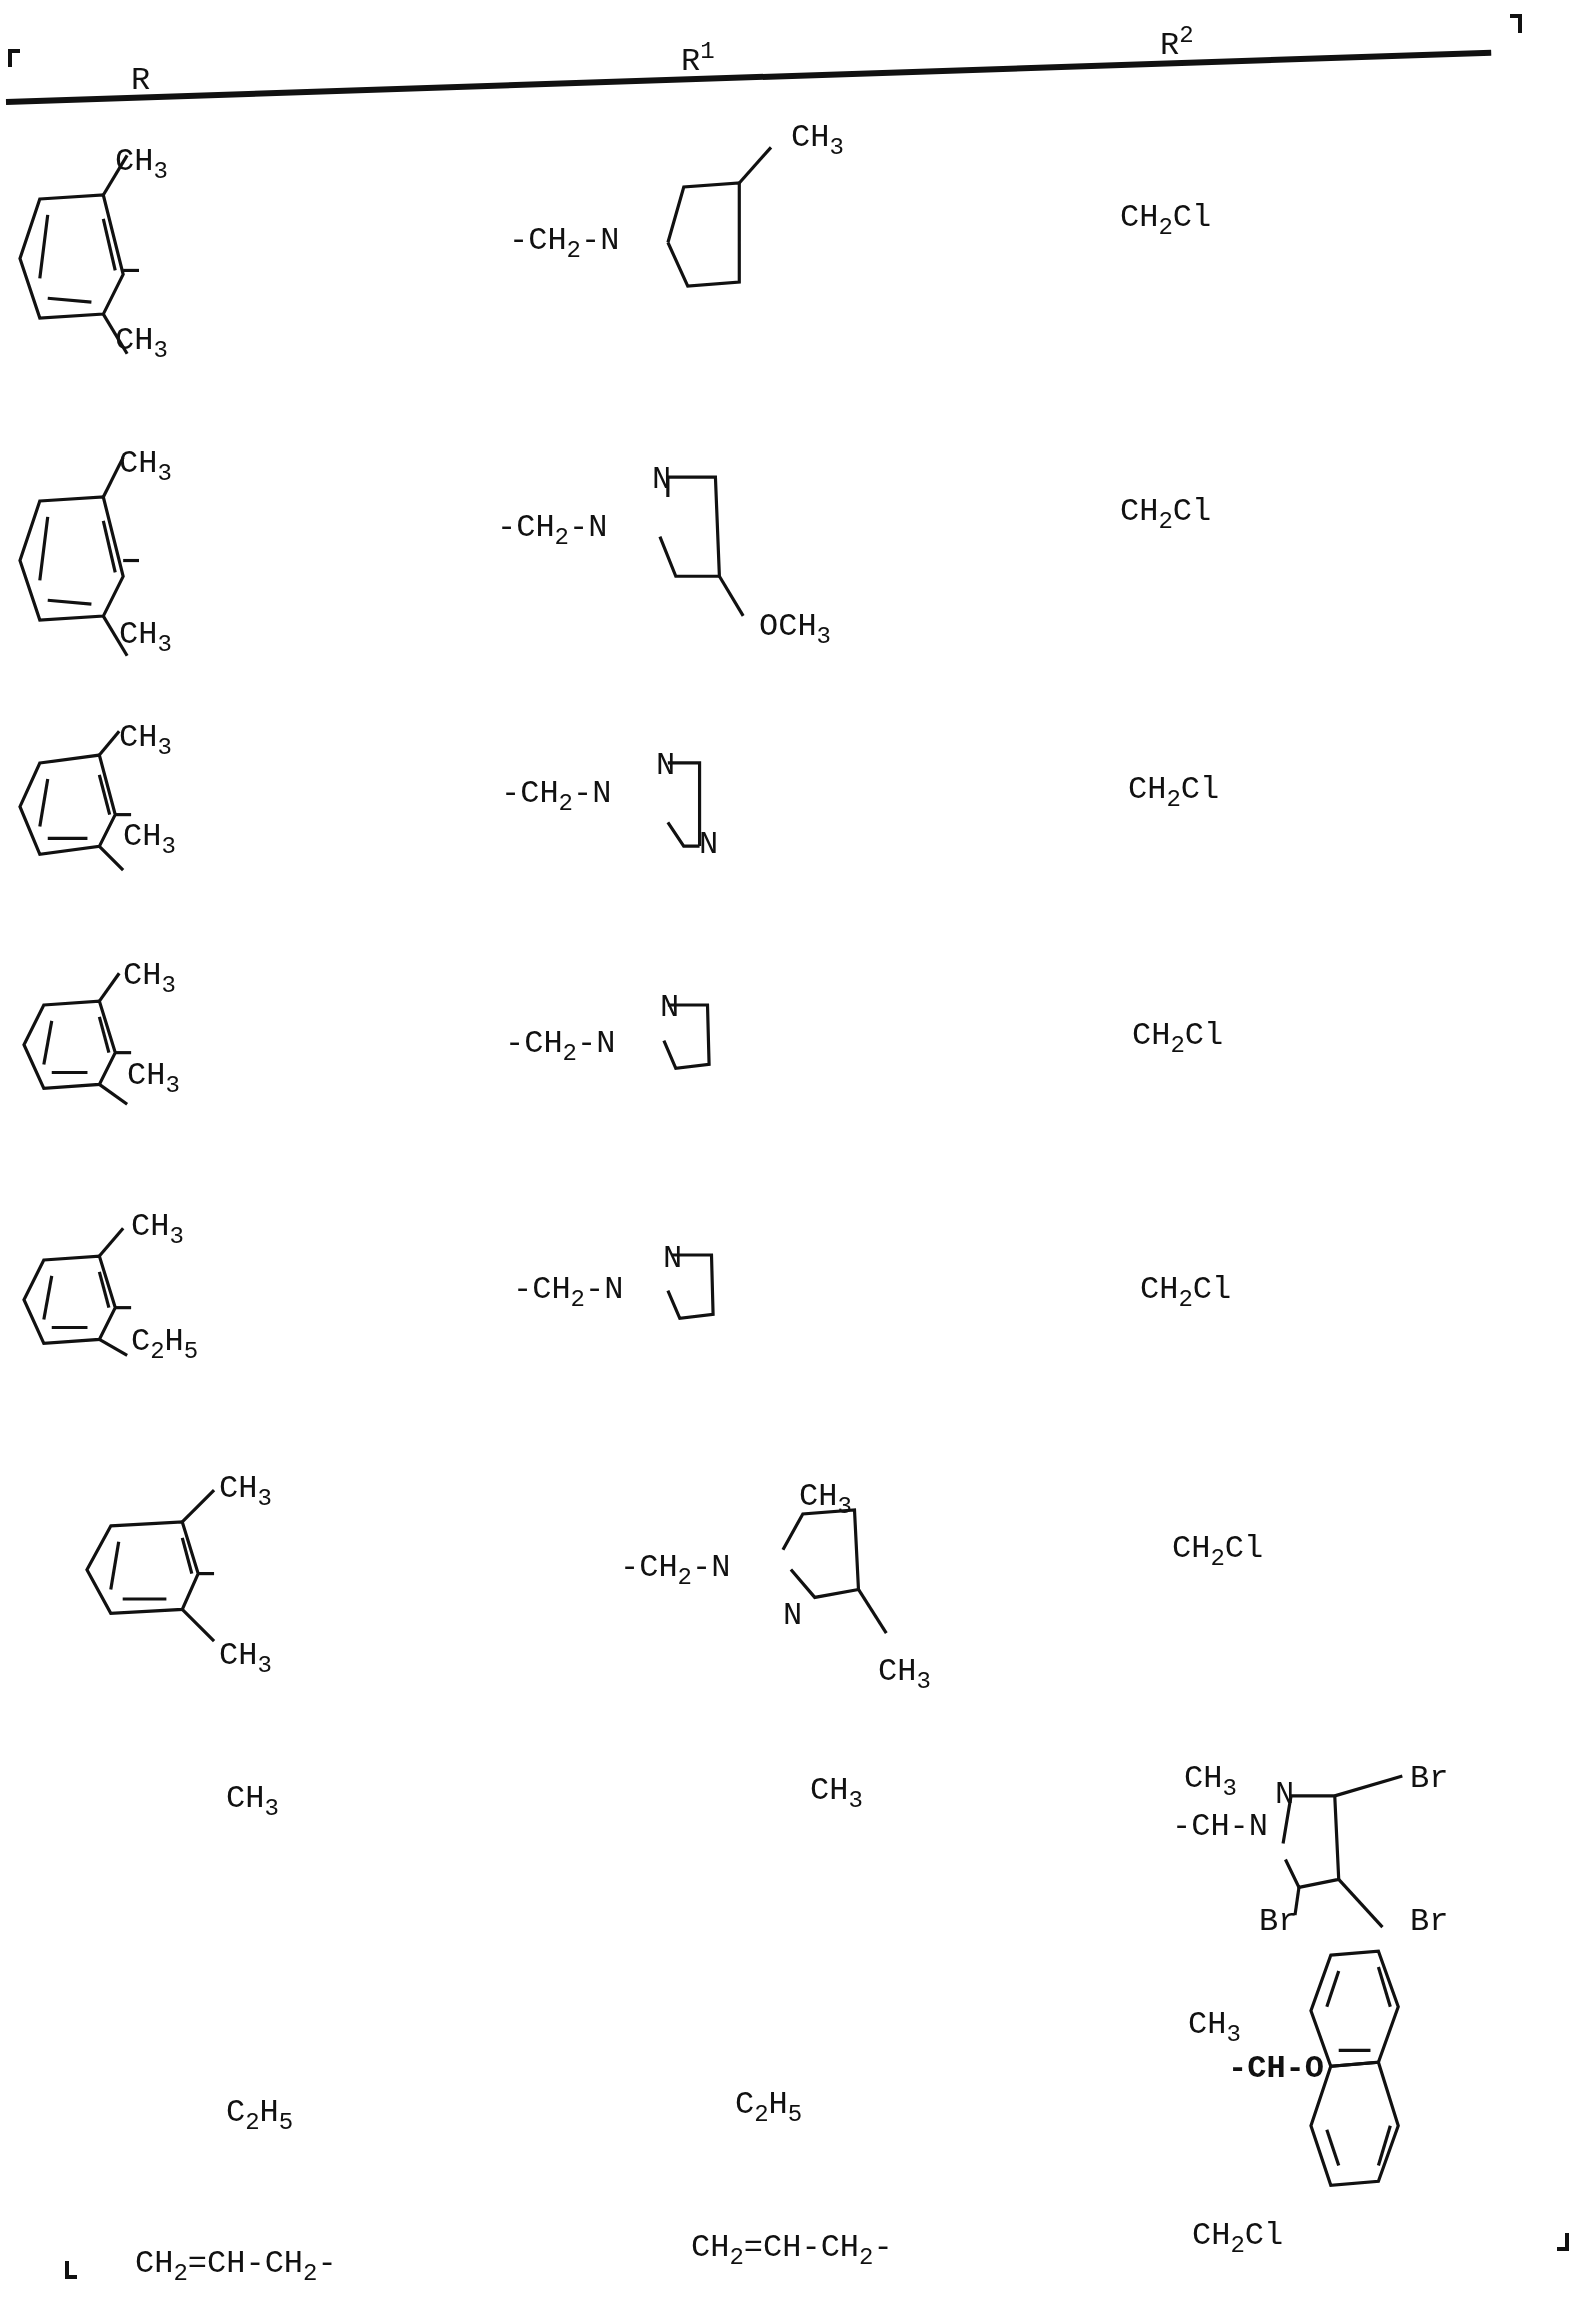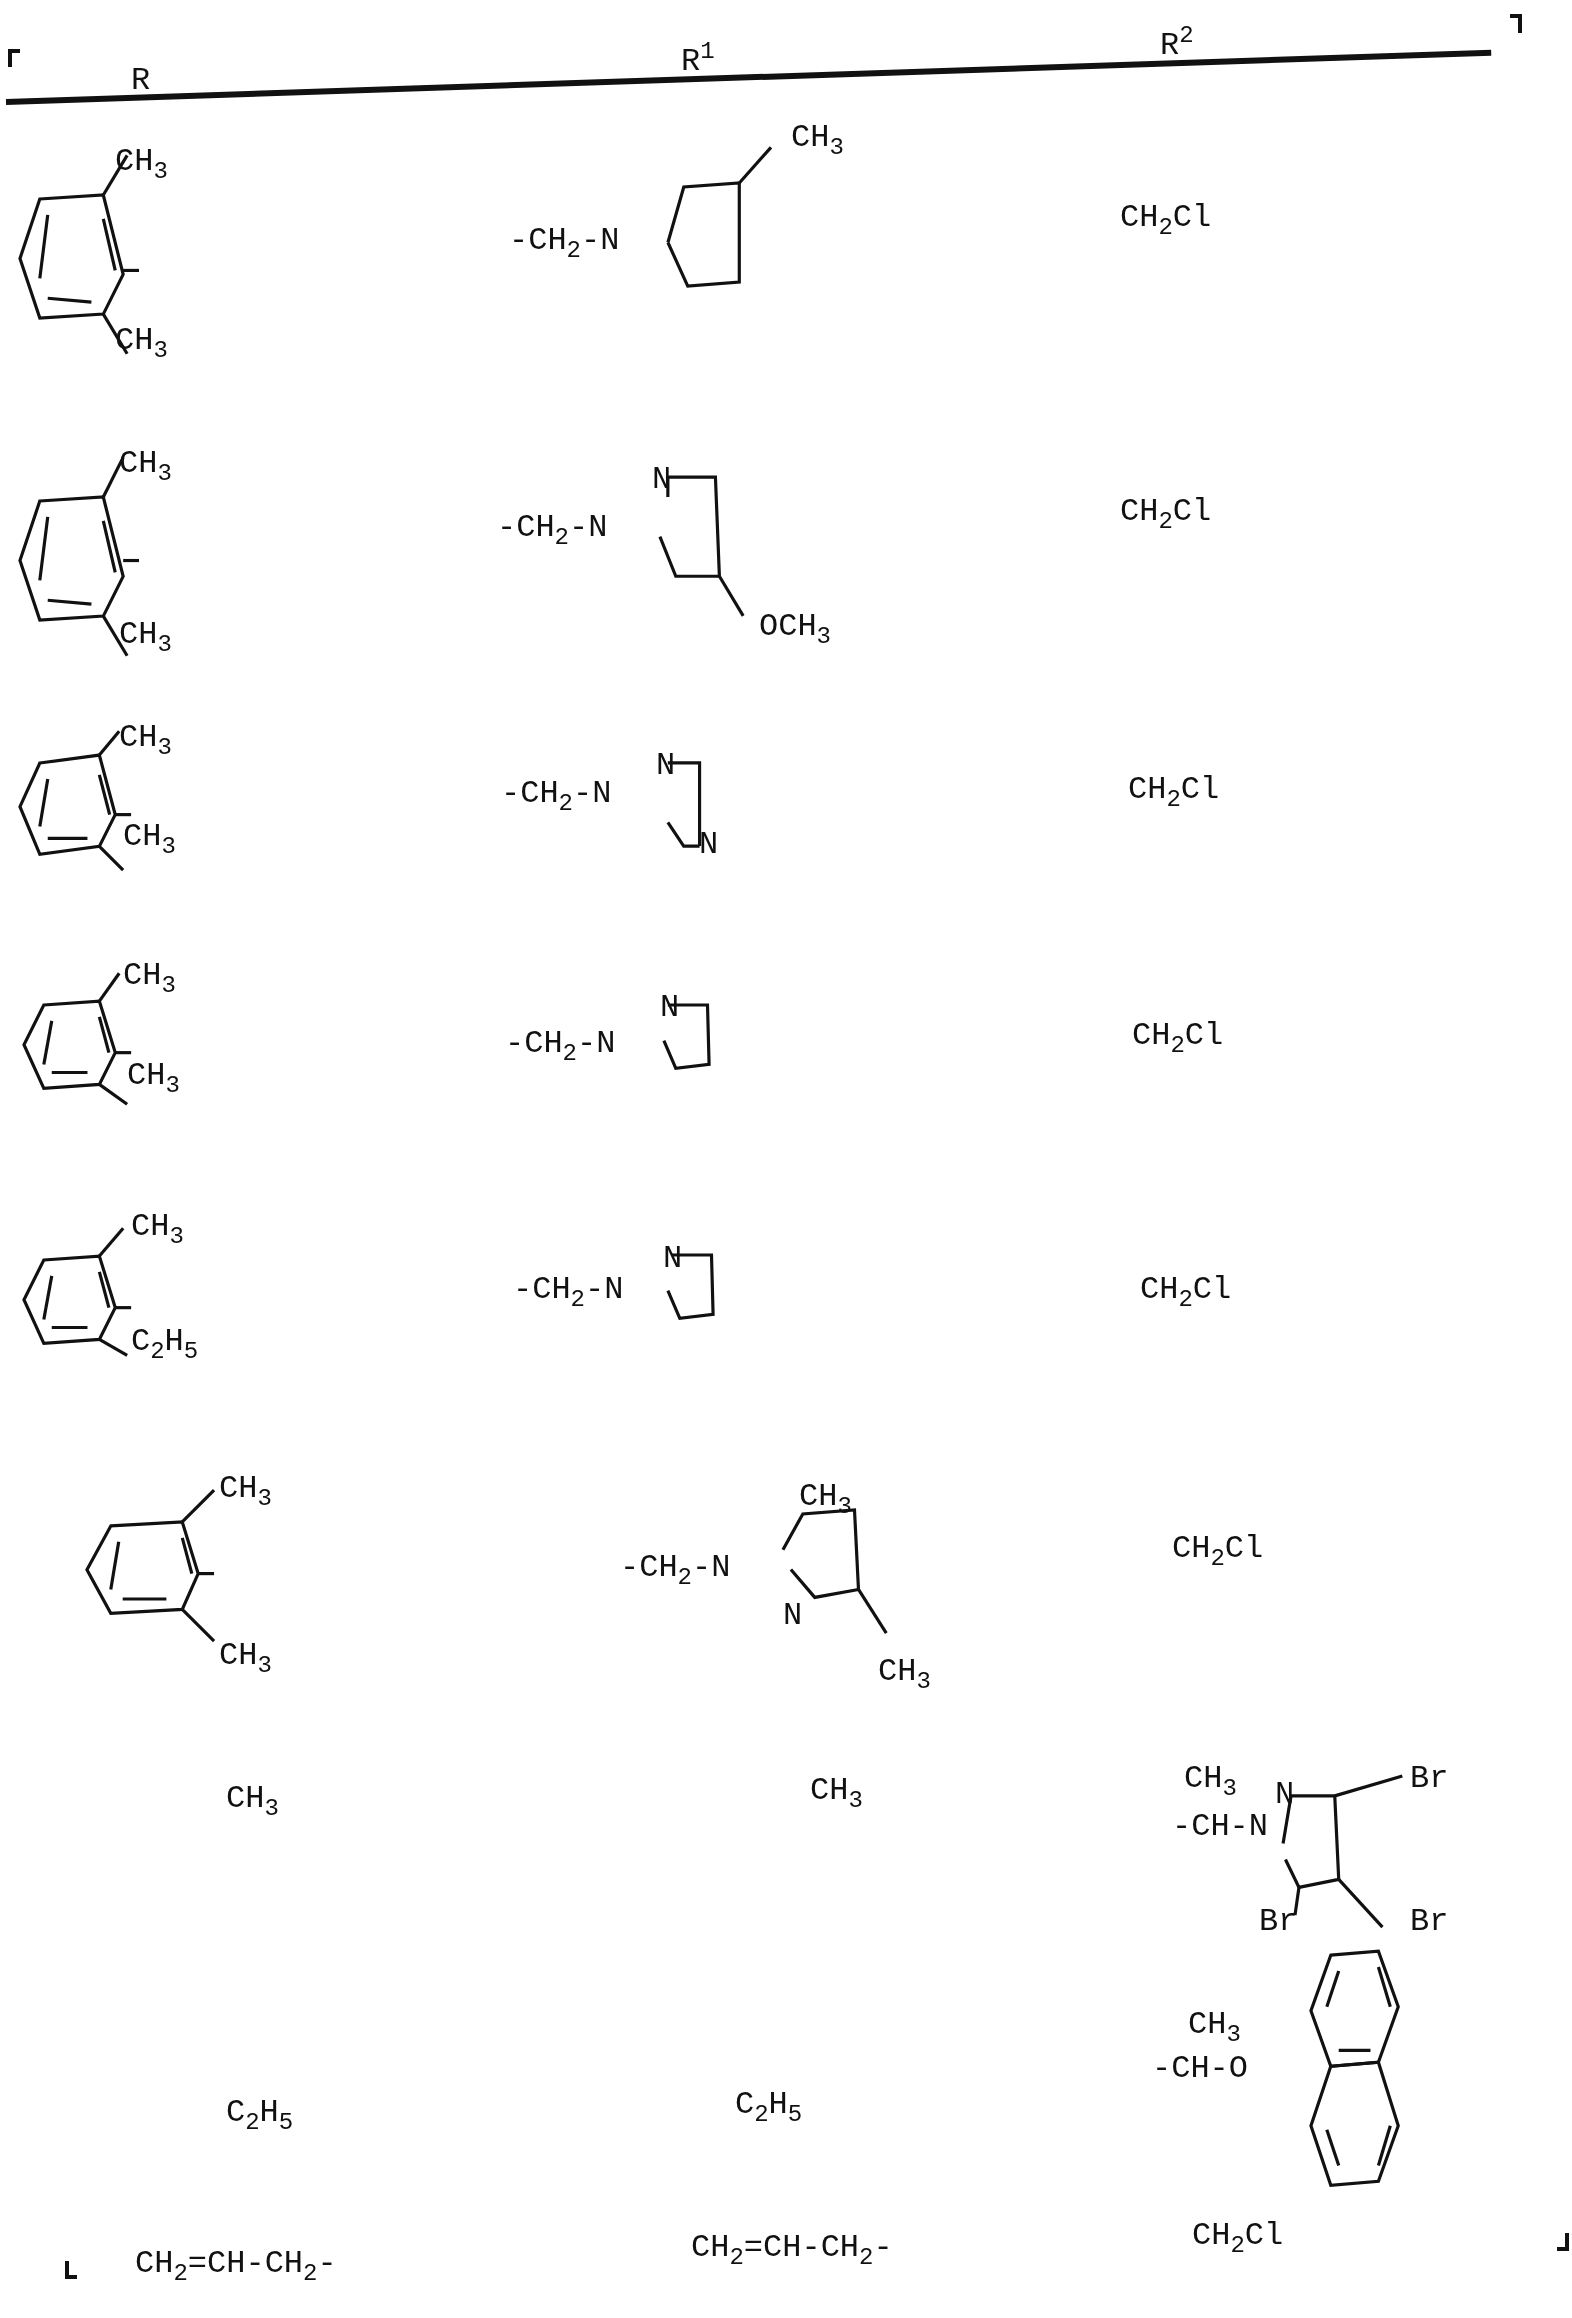--- a/index.html
+++ b/index.html
@@ -152,21 +152,21 @@
     <line x1="85" y1="125" x2="140" y2="185"></line>
     <line x1="35" y1="135" x2="30" y2="170"></line>
   </svg>
 <div class="abs txt" style="left:1410px;top:1760px;">Br</div>
 <div class="abs txt" style="left:1259px;top:1903px;">Br</div>
 <div class="abs txt" style="left:1410px;top:1903px;">Br</div>
 
 <div class="abs txt" style="left:226px;top:2094px;"><span>C</span><sub>2</sub><span>H</span><sub>5</sub></div>
 <div class="abs txt" style="left:735px;top:2086px;"><span>C</span><sub>2</sub><span>H</span><sub>5</sub></div>
 <div class="abs txt" style="left:1188px;top:2006px;"><span>CH</span><sub>3</sub></div>
-<div class="abs txt" style="left:1152px;top:2050px;">-CH-O</div>
+<div class="abs txt" style="left:1228px;top:2050px;font-weight:bold;">-CH-O</div>
 <svg style="left:1303px;top:1947px;" width="127" height="302" viewBox="0 0 160 380">
     <polygon points="35,10 95,5 120,75 95,145 35,150 10,80"></polygon>
     <polygon points="35,150 95,145 120,225 95,295 35,300 10,225"></polygon>
     <line x1="45" y1="30" x2="30" y2="75"></line>
     <line x1="95" y1="25" x2="110" y2="75"></line>
     <line x1="45" y1="130" x2="85" y2="130"></line>
     <line x1="30" y1="230" x2="45" y2="275"></line>
     <line x1="110" y1="225" x2="95" y2="275"></line>
   </svg>
 

